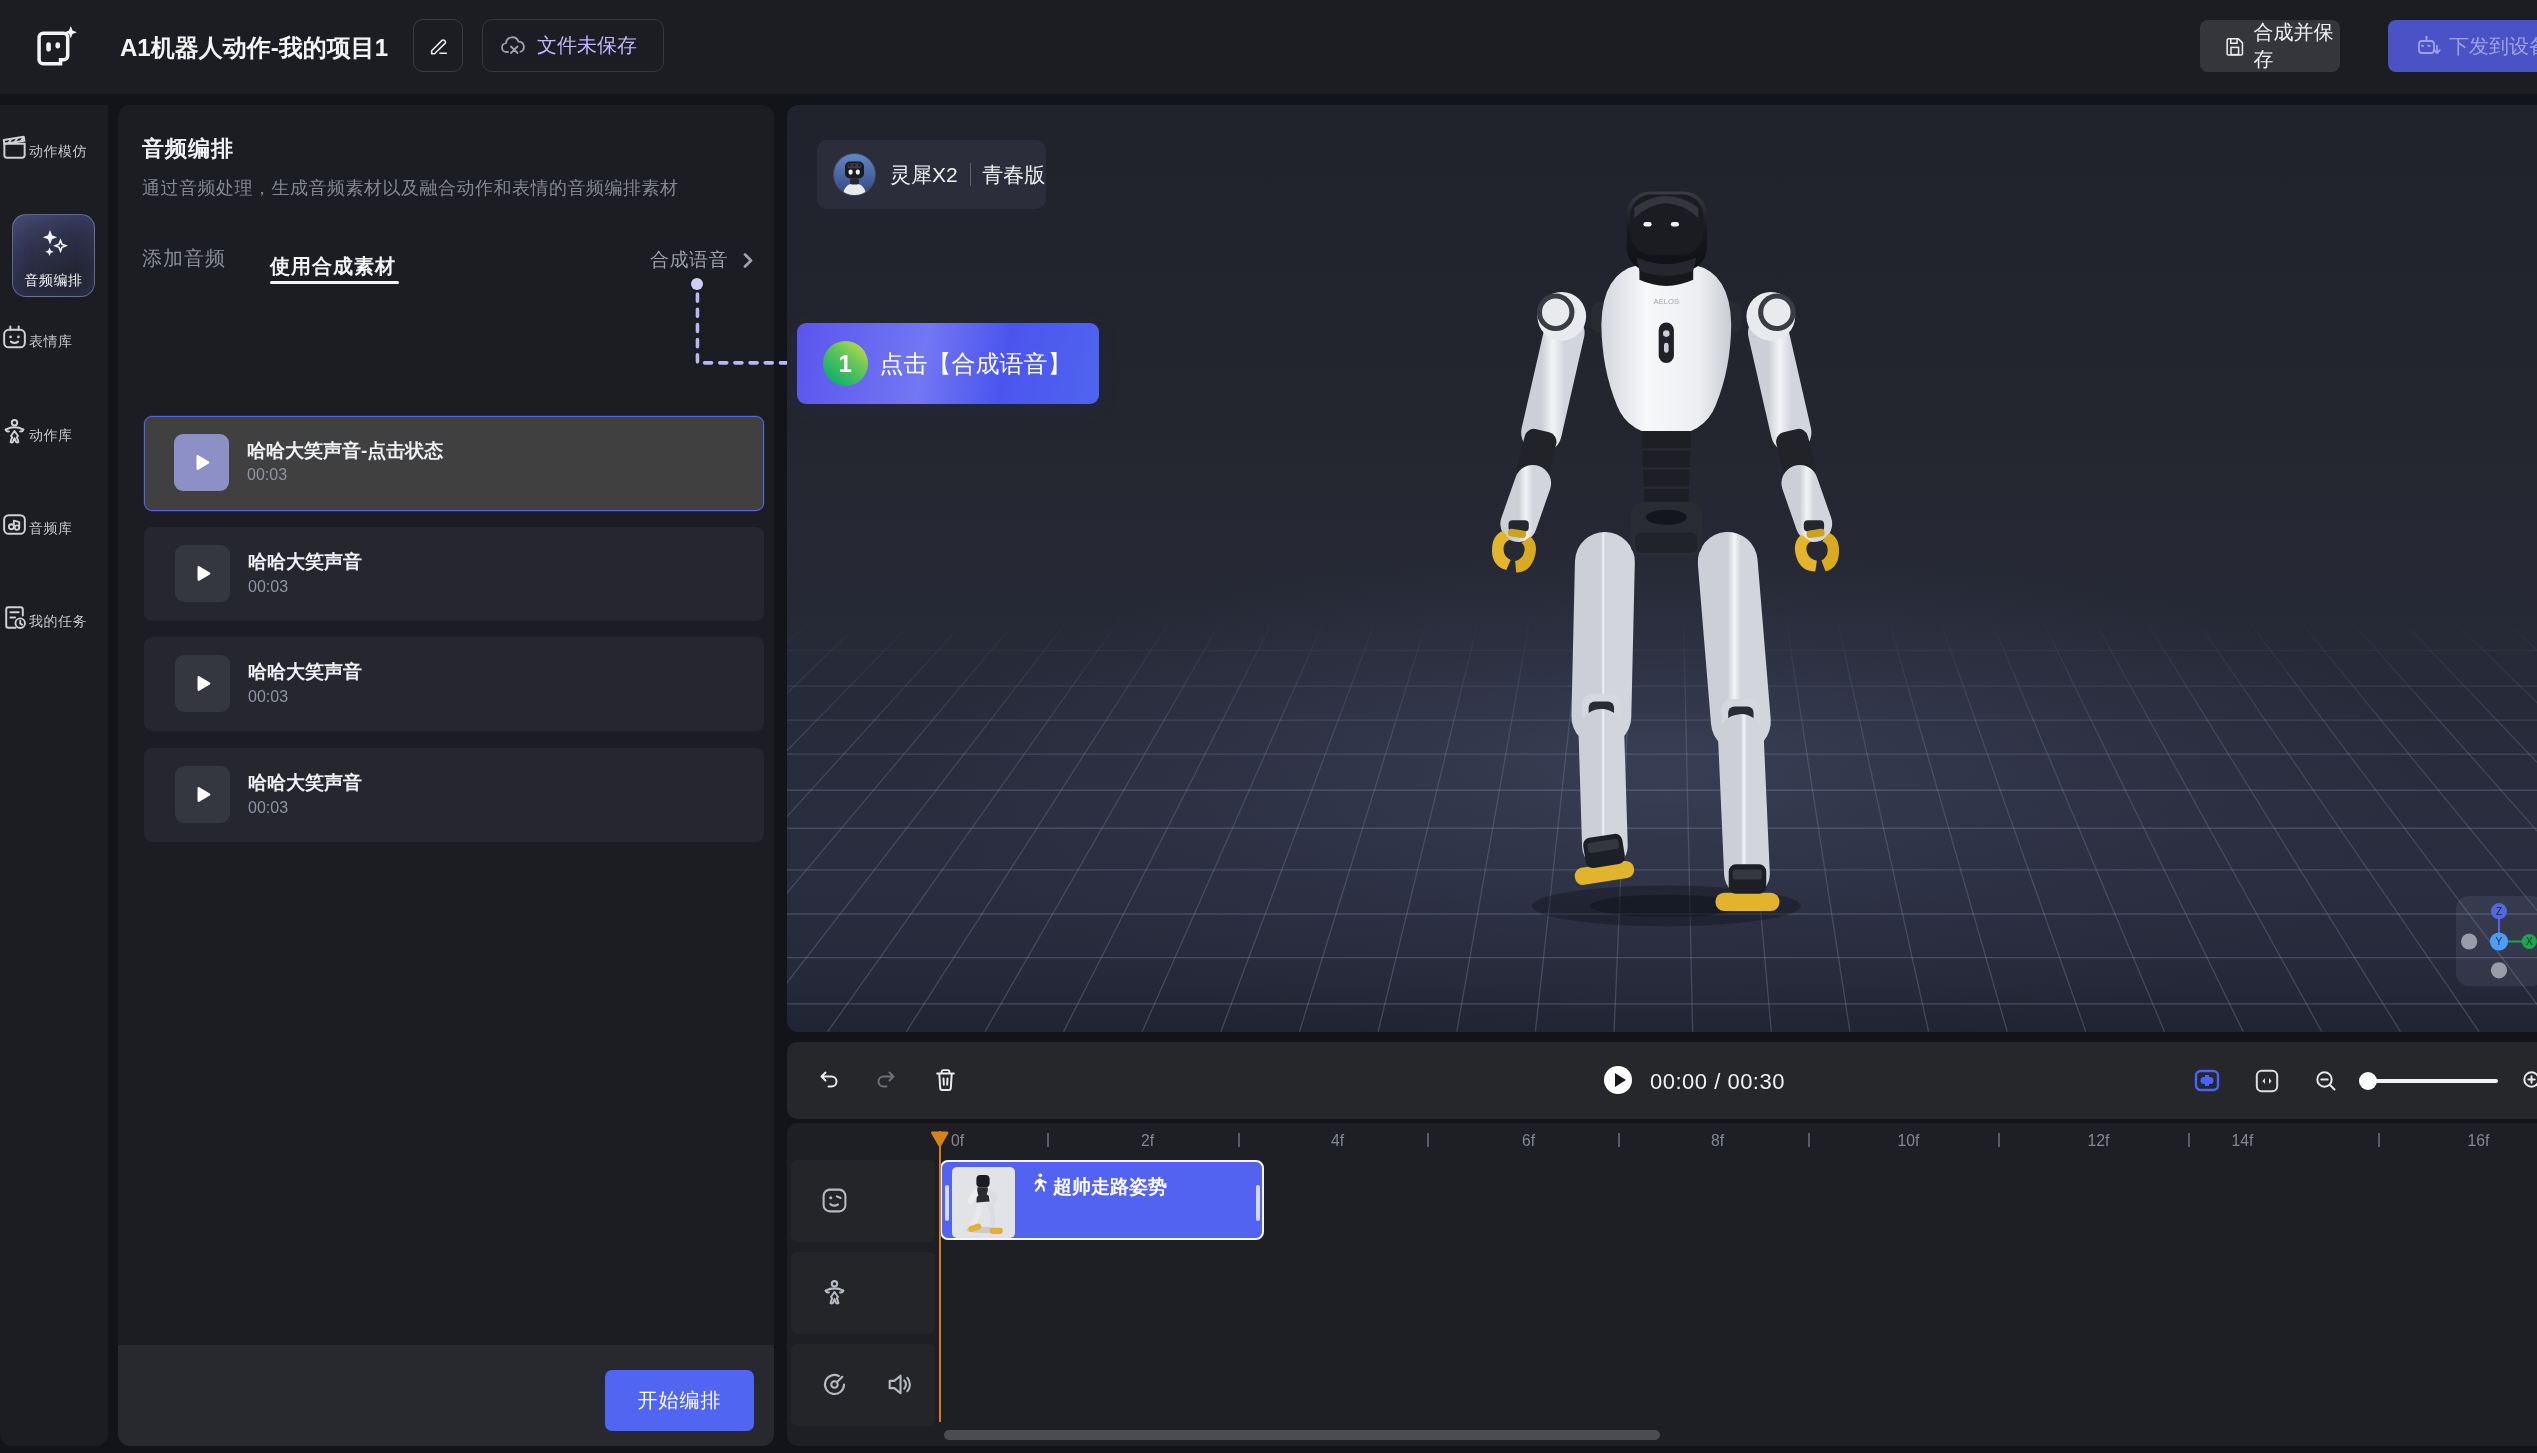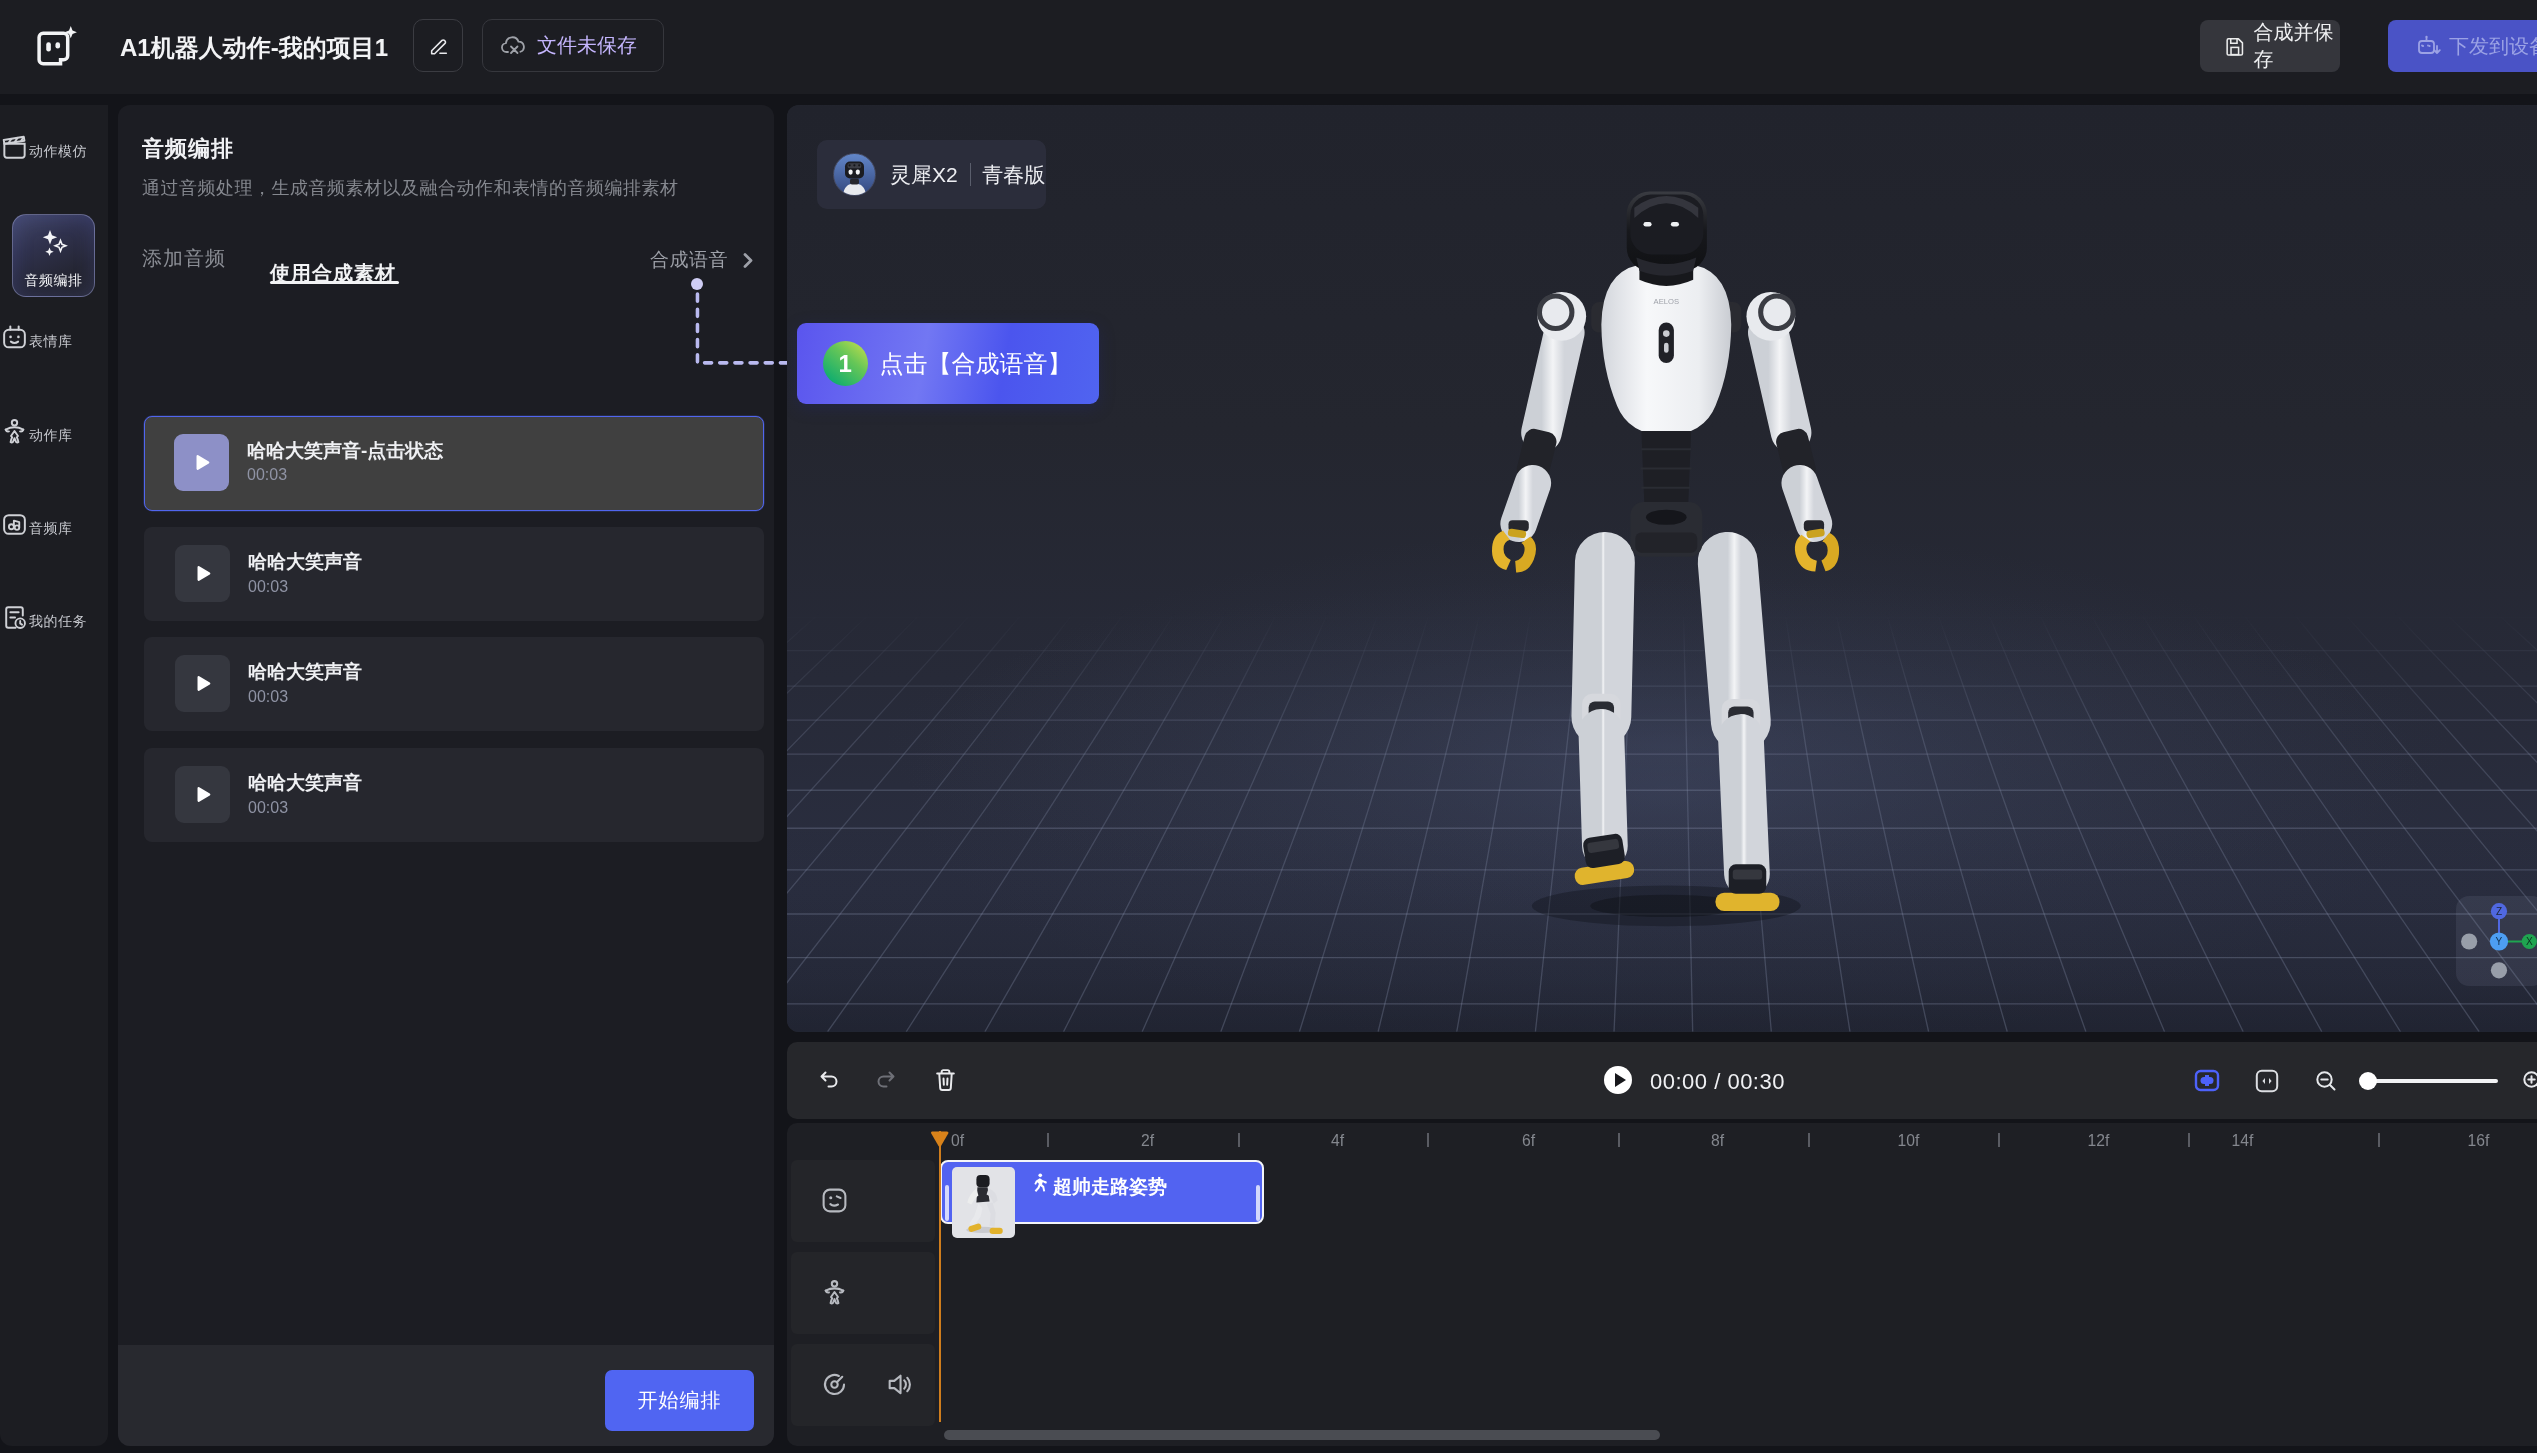--- a/index.html
+++ b/index.html
@@ -128,21 +128,21 @@
         </svg>
     <div class="raillabel">我的任务</div>
   </div>
 </div>
 
 <div class="panel" style="left:118px;top:105px;width:656px;height:1341px;border-radius:12px;background:#1c1d23;">
   <div class="abs" style="left:24px;top:29px;font-size:22px;font-weight:600;color:#f0f1f4;letter-spacing:1px;">音频编排</div>
   <div class="abs" style="left:24px;top:71px;font-size:18px;color:#85888f;letter-spacing:0.5px;">通过音频处理，生成音频素材以及融合动作和表情的音频编排素材</div>
 
   <div class="abs" style="left:24px;top:140px;font-size:20px;color:#8a8d94;letter-spacing:1px;">添加音频</div>
-  <div class="abs" style="left:152px;top:155px;font-size:20px;color:#f2f3f5;font-weight:600;letter-spacing:1px;">使用合成素材</div>
+  <div class="abs" style="left:152px;top:148px;font-size:20px;color:#f2f3f5;font-weight:600;letter-spacing:1px;">使用合成素材</div>
   <div class="abs" style="left:152px;top:176px;width:129px;height:2.5px;background:#f2f3f5;border-radius:1.5px;"></div>
   <div class="abs flex" style="left:532px;top:142px;">
     <div style="font-size:19px;color:#9da0a8;letter-spacing:0.5px;">合成语音</div>
     <svg style="margin-left:13px;" width="15" height="19" viewBox="0 0 15 19">
           <path d="M4 3.5 l6 6 -6 6" fill="none" stroke="#9da0a8" stroke-width="2.8" stroke-linecap="round" stroke-linejoin="round"></path>
         </svg>
   </div>
 
 
   <div class="item" style="top:311px;height:95px;background:#404040;border:1.5px solid #5166ee;box-shadow:0 0 0 0.5px rgba(81,102,238,0.35);text-decoration:underline;">
@@ -505,21 +505,21 @@
           <path d="M23.2 14 a9.2 9.2 0 1 1 -5 -8.2" fill="none" stroke="#b7bac0" stroke-width="2" stroke-linecap="round"></path>
           <circle cx="14" cy="14" r="3.1" fill="none" stroke="#b7bac0" stroke-width="2"></circle>
           <path d="M16.5 11.5 L21.5 6.5" stroke="#b7bac0" stroke-width="2" stroke-linecap="round"></path>
         </svg>
     <svg class="abs" style="left:94px;top:26px;" width="29" height="29" viewBox="0 0 28 28">
           <path d="M4.5 10.5 h4.5 l6 -5 v17 l-6 -5 h-4.5 z" fill="none" stroke="#b7bac0" stroke-width="2" stroke-linejoin="round"></path>
           <path d="M18.5 10 a5.5 5.5 0 0 1 0 8 M21.5 7.5 a9.5 9.5 0 0 1 0 13" fill="none" stroke="#b7bac0" stroke-width="2" stroke-linecap="round"></path>
         </svg>
   </div>
 
-  <div class="abs" style="left:153px;top:37px;width:324px;height:64px;background:#5263f1;border:2px solid #f4f5f8;border-radius:8px;">
+  <div class="abs" style="left:153px;top:37px;width:324px;height:80px;background:#5263f1;border:2px solid #f4f5f8;border-radius:8px;">
     <div class="abs" style="left:10px;top:5px;width:63px;height:71px;border-radius:5px;background:#e2e3e7;overflow:hidden;">
       <svg width="63" height="71" viewBox="0 0 62 70">
         <ellipse cx="30" cy="62" rx="16" ry="3" fill="#c9cacf"></ellipse>
         <rect x="24" y="8" width="13" height="12" rx="4" fill="#1b1c21"></rect>
         <path d="M25 20 l10 0 2 14 -13 1 z" fill="#2a2b31"></path>
         <path d="M24 21 q-7 6 -9 14 l4 2 q4 -7 7 -9 z" fill="#eceded"></path>
         <path d="M36 21 q8 3 9 12 l-4 3 q-3 -8 -7 -9 z" fill="#dcdde2"></path>
         <path d="M26 36 l-4 12 -5 8 4 3 7 -10 2 -8 z" fill="#e8e9ec"></path>
         <path d="M34 36 l4 10 -1 12 5 1 1 -14 -3 -10 z" fill="#dcdde2"></path>
         <rect x="16" y="57" width="13" height="6" rx="3" fill="#e2b22c" transform="rotate(-18 22 60)"></rect>

